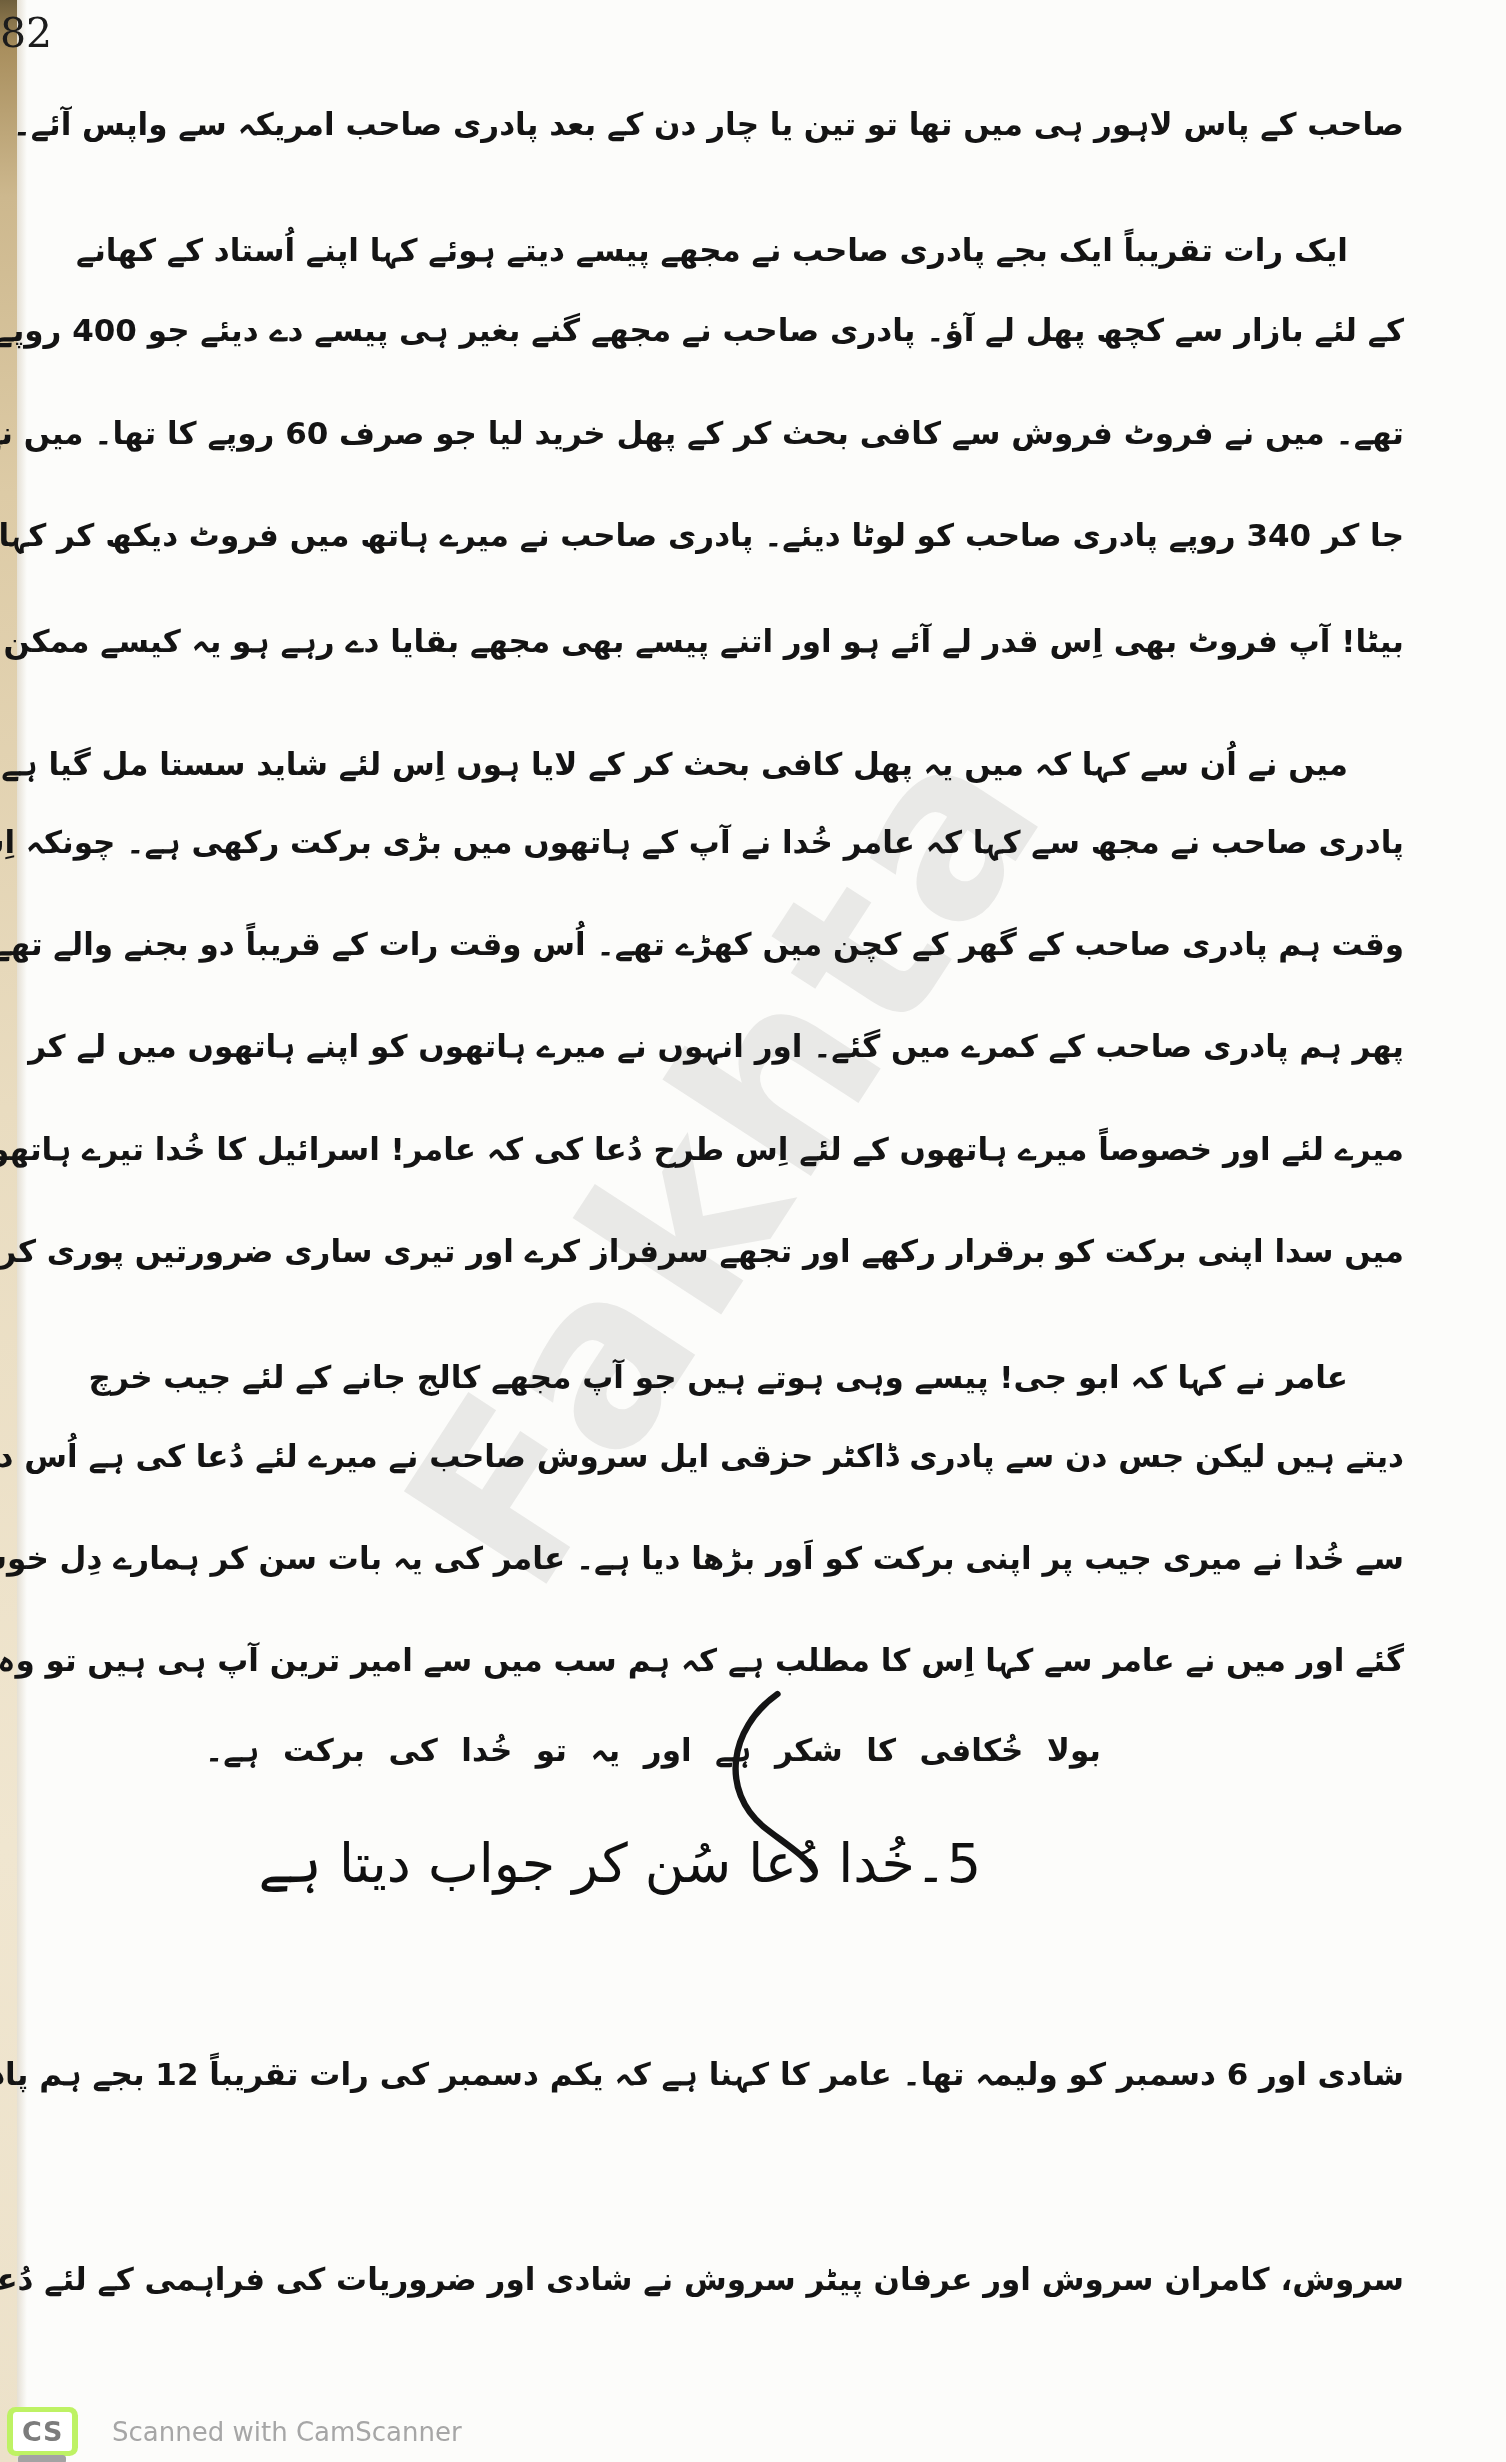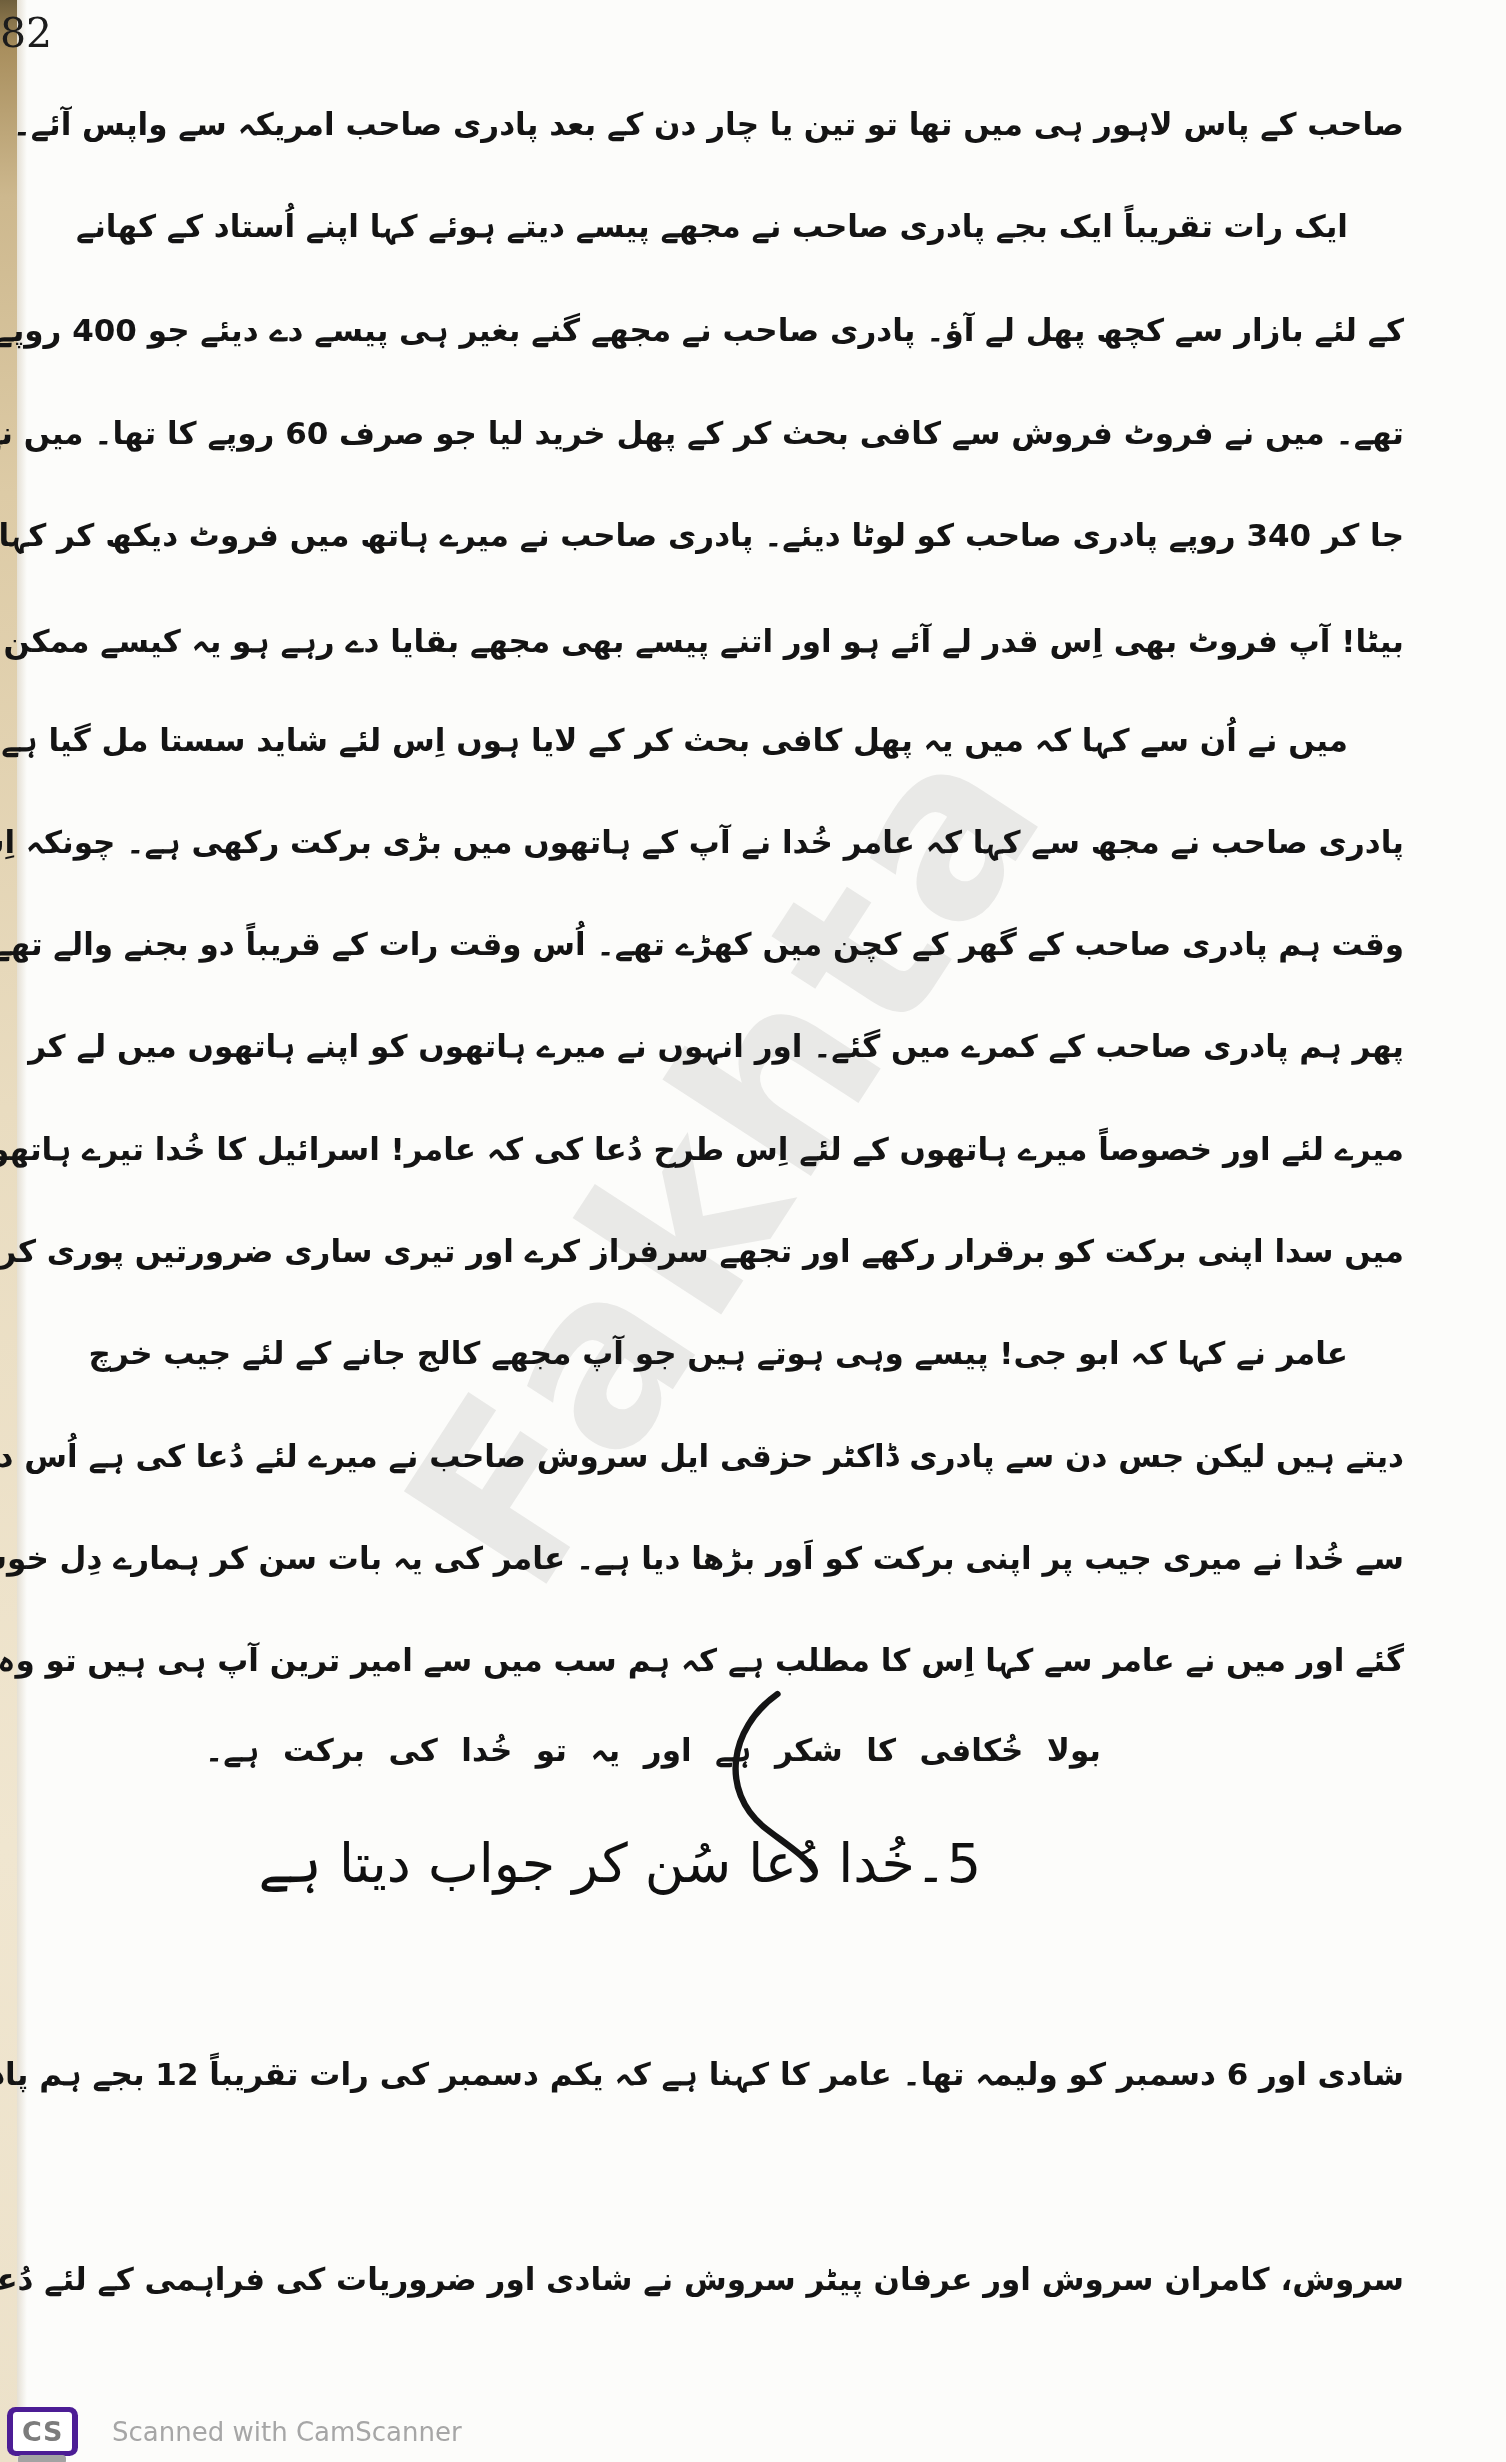--- a/index.html
+++ b/index.html
@@ -35,38 +35,38 @@
     user-select:none;
   }
   
   .line{
     position:absolute;left:102px;right:103px;
     direction:rtl;
     font-size:31px;font-weight:700;color:#141414;
     text-align:justify;text-align-last:justify;text-justify:inter-word;
     white-space:nowrap;
   }
-  .indent{padding-right:56px;}
+  .indent{padding-right:56px;margin-top:24px;}
   .l0{top:106px}.l1{top:208px}.l2{top:312px}.l3{top:415px}.l4{top:517px}
   .l5{top:623px}.l6{top:722px}.l7{top:824px}.l8{top:926px}.l9{top:1028px}
   .l10{top:1131px}.l11{top:1233px}.l12{top:1335px}.l13{top:1438px}.l14{top:1540px}
   .l15{top:1642px}
   .l16{top:1732px;left:205px;right:406px;}
   .l17{top:1950px;padding-right:42px}
   .l18{top:2056px}.l19{top:2167px}.l20{top:2261px}
   .heading{
     position:absolute;right:526px;top:1832px;
     direction:rtl;white-space:nowrap;
     font-size:54px;font-weight:400;color:#101010;
   }
   .flourish{position:absolute;left:0;top:0;pointer-events:none;}
   
   .cs-badge{
     position:absolute;left:7px;top:2407px;width:71px;height:49px;
-    background:#4c1d95;border-radius:8.5px;
+    background:#bef264;border-radius:8.5px;
   }
   .cs-inner{
     position:absolute;left:6.3px;top:5px;right:6.3px;bottom:5px;
     background:#ffffff;border-radius:3.5px;
     display:flex;align-items:center;justify-content:center;
     font-weight:900;font-size:27px;color:#7c7c7c;letter-spacing:0.7px;
   }
   .cs-foot{
     position:absolute;left:18.3px;top:2455px;width:48px;height:9.2px;
     background:#a3a3a3;border-radius:3.5px;

